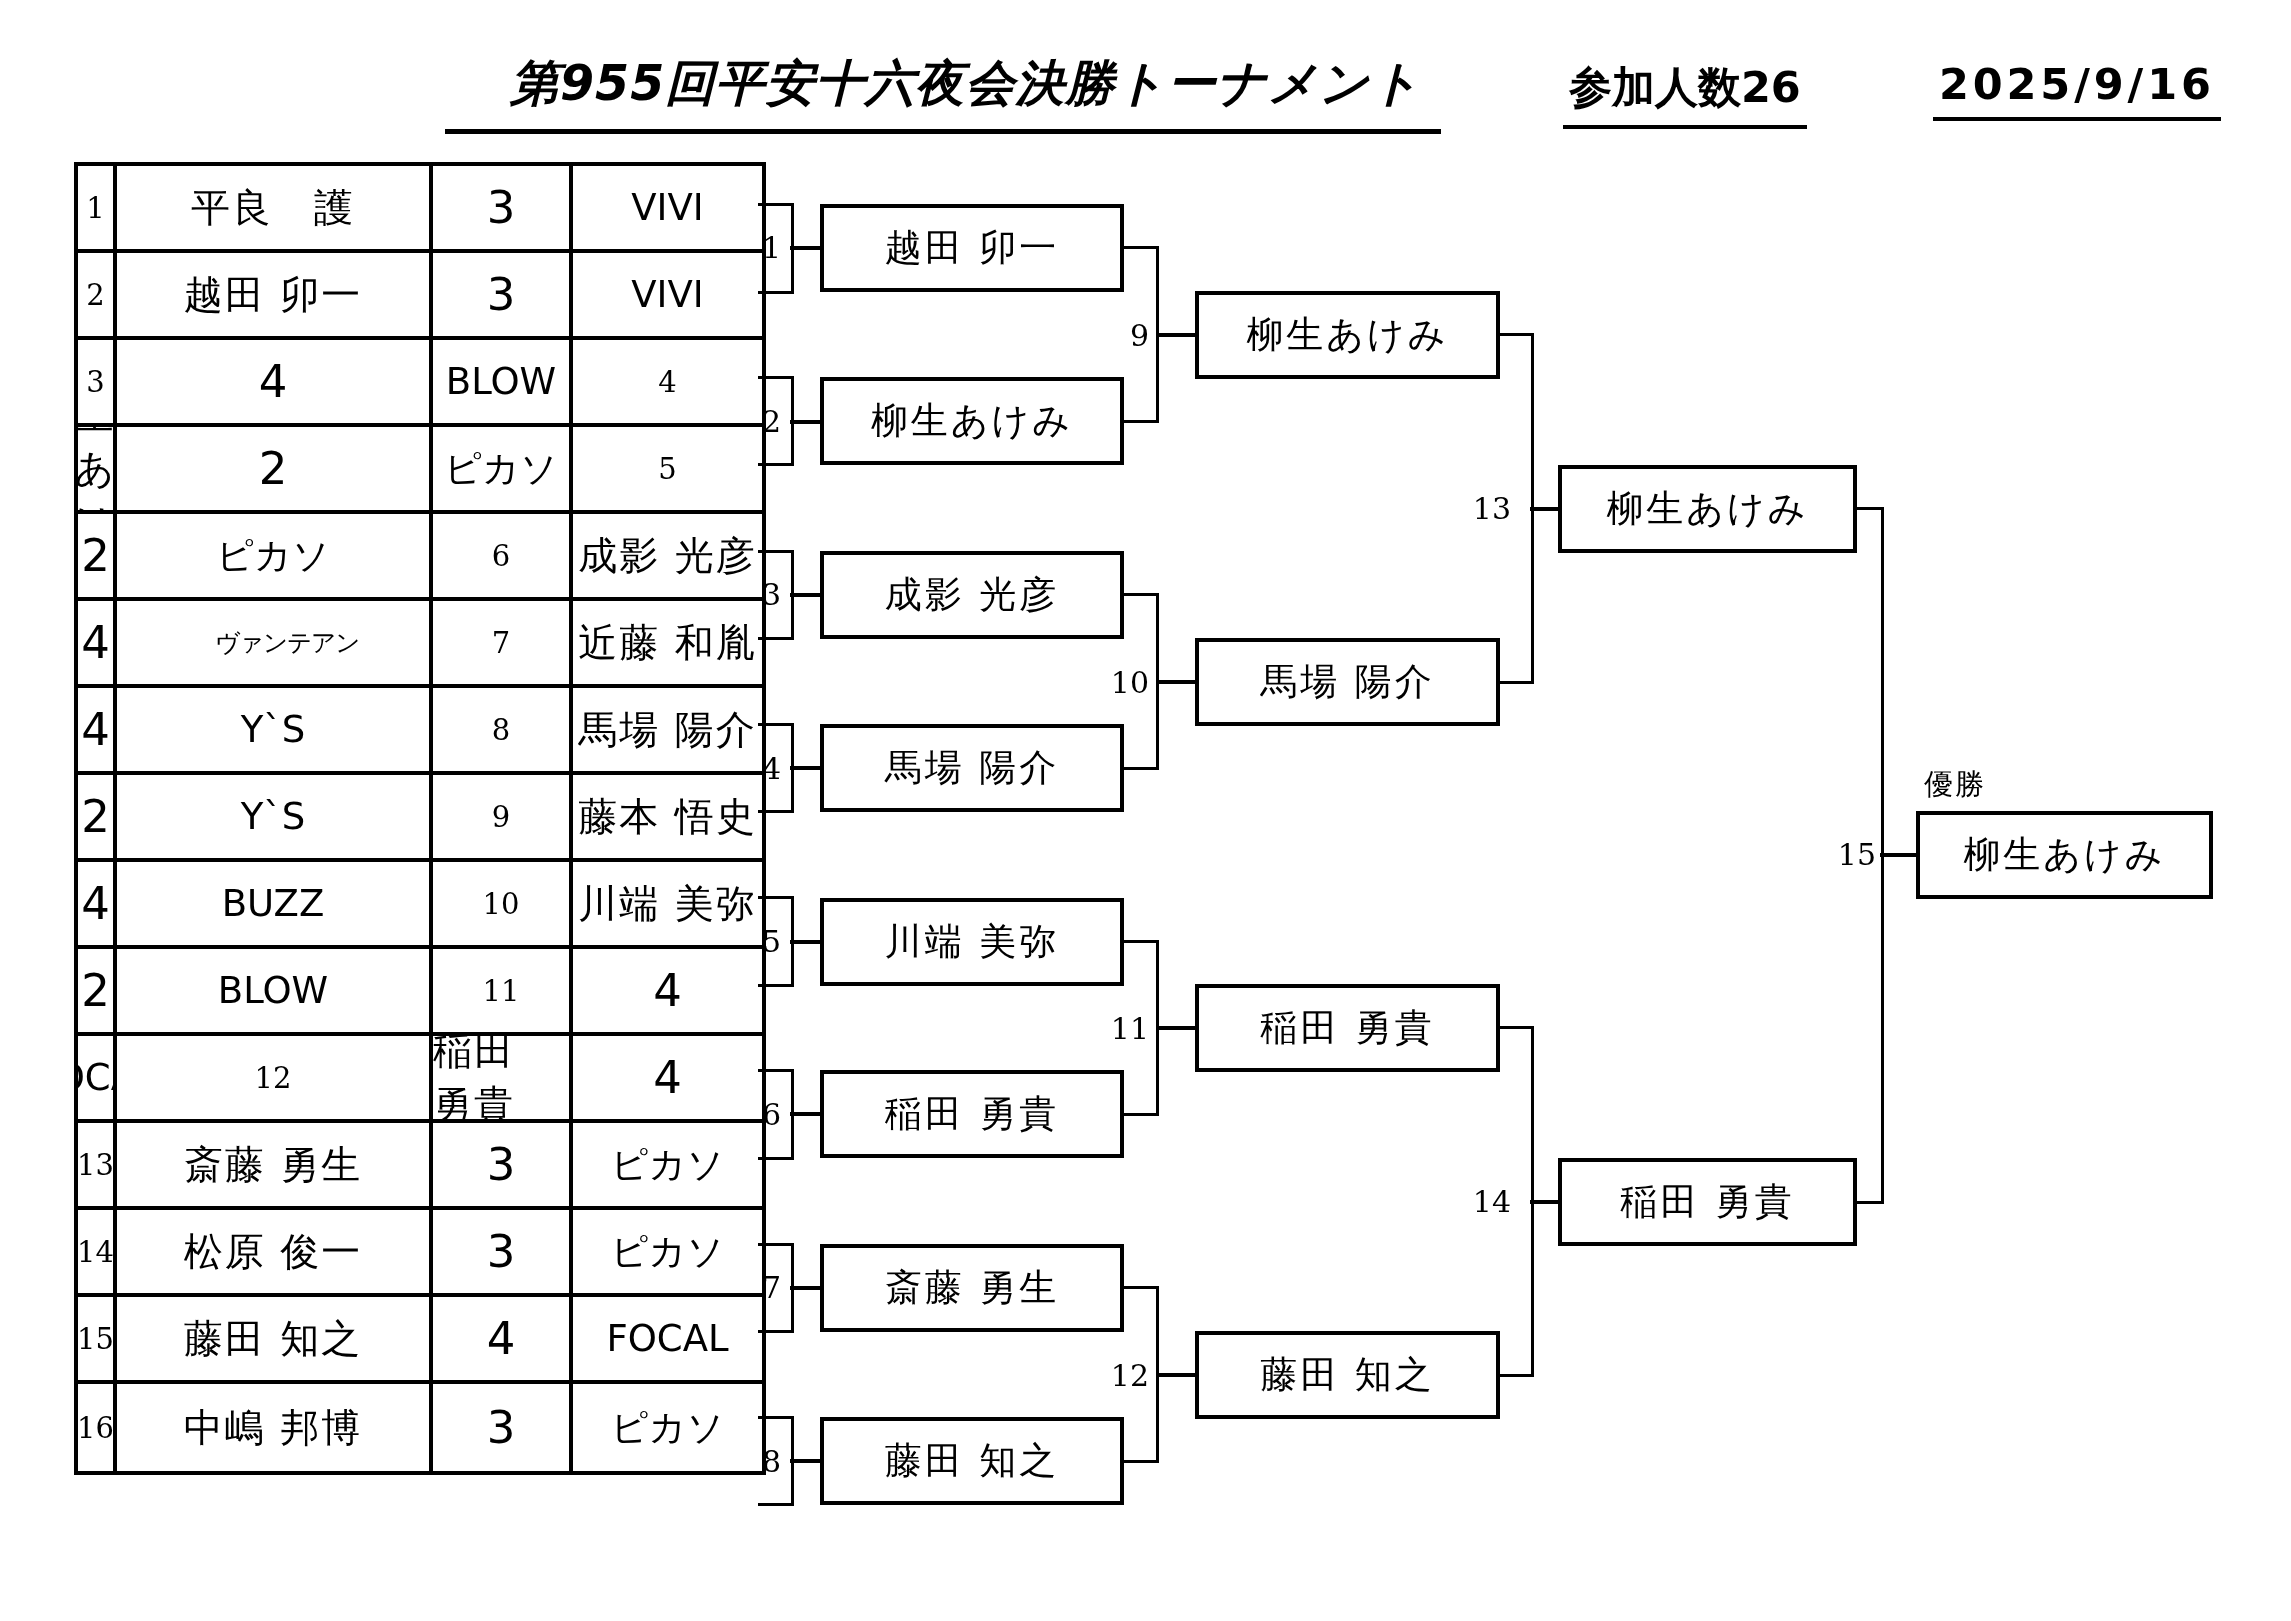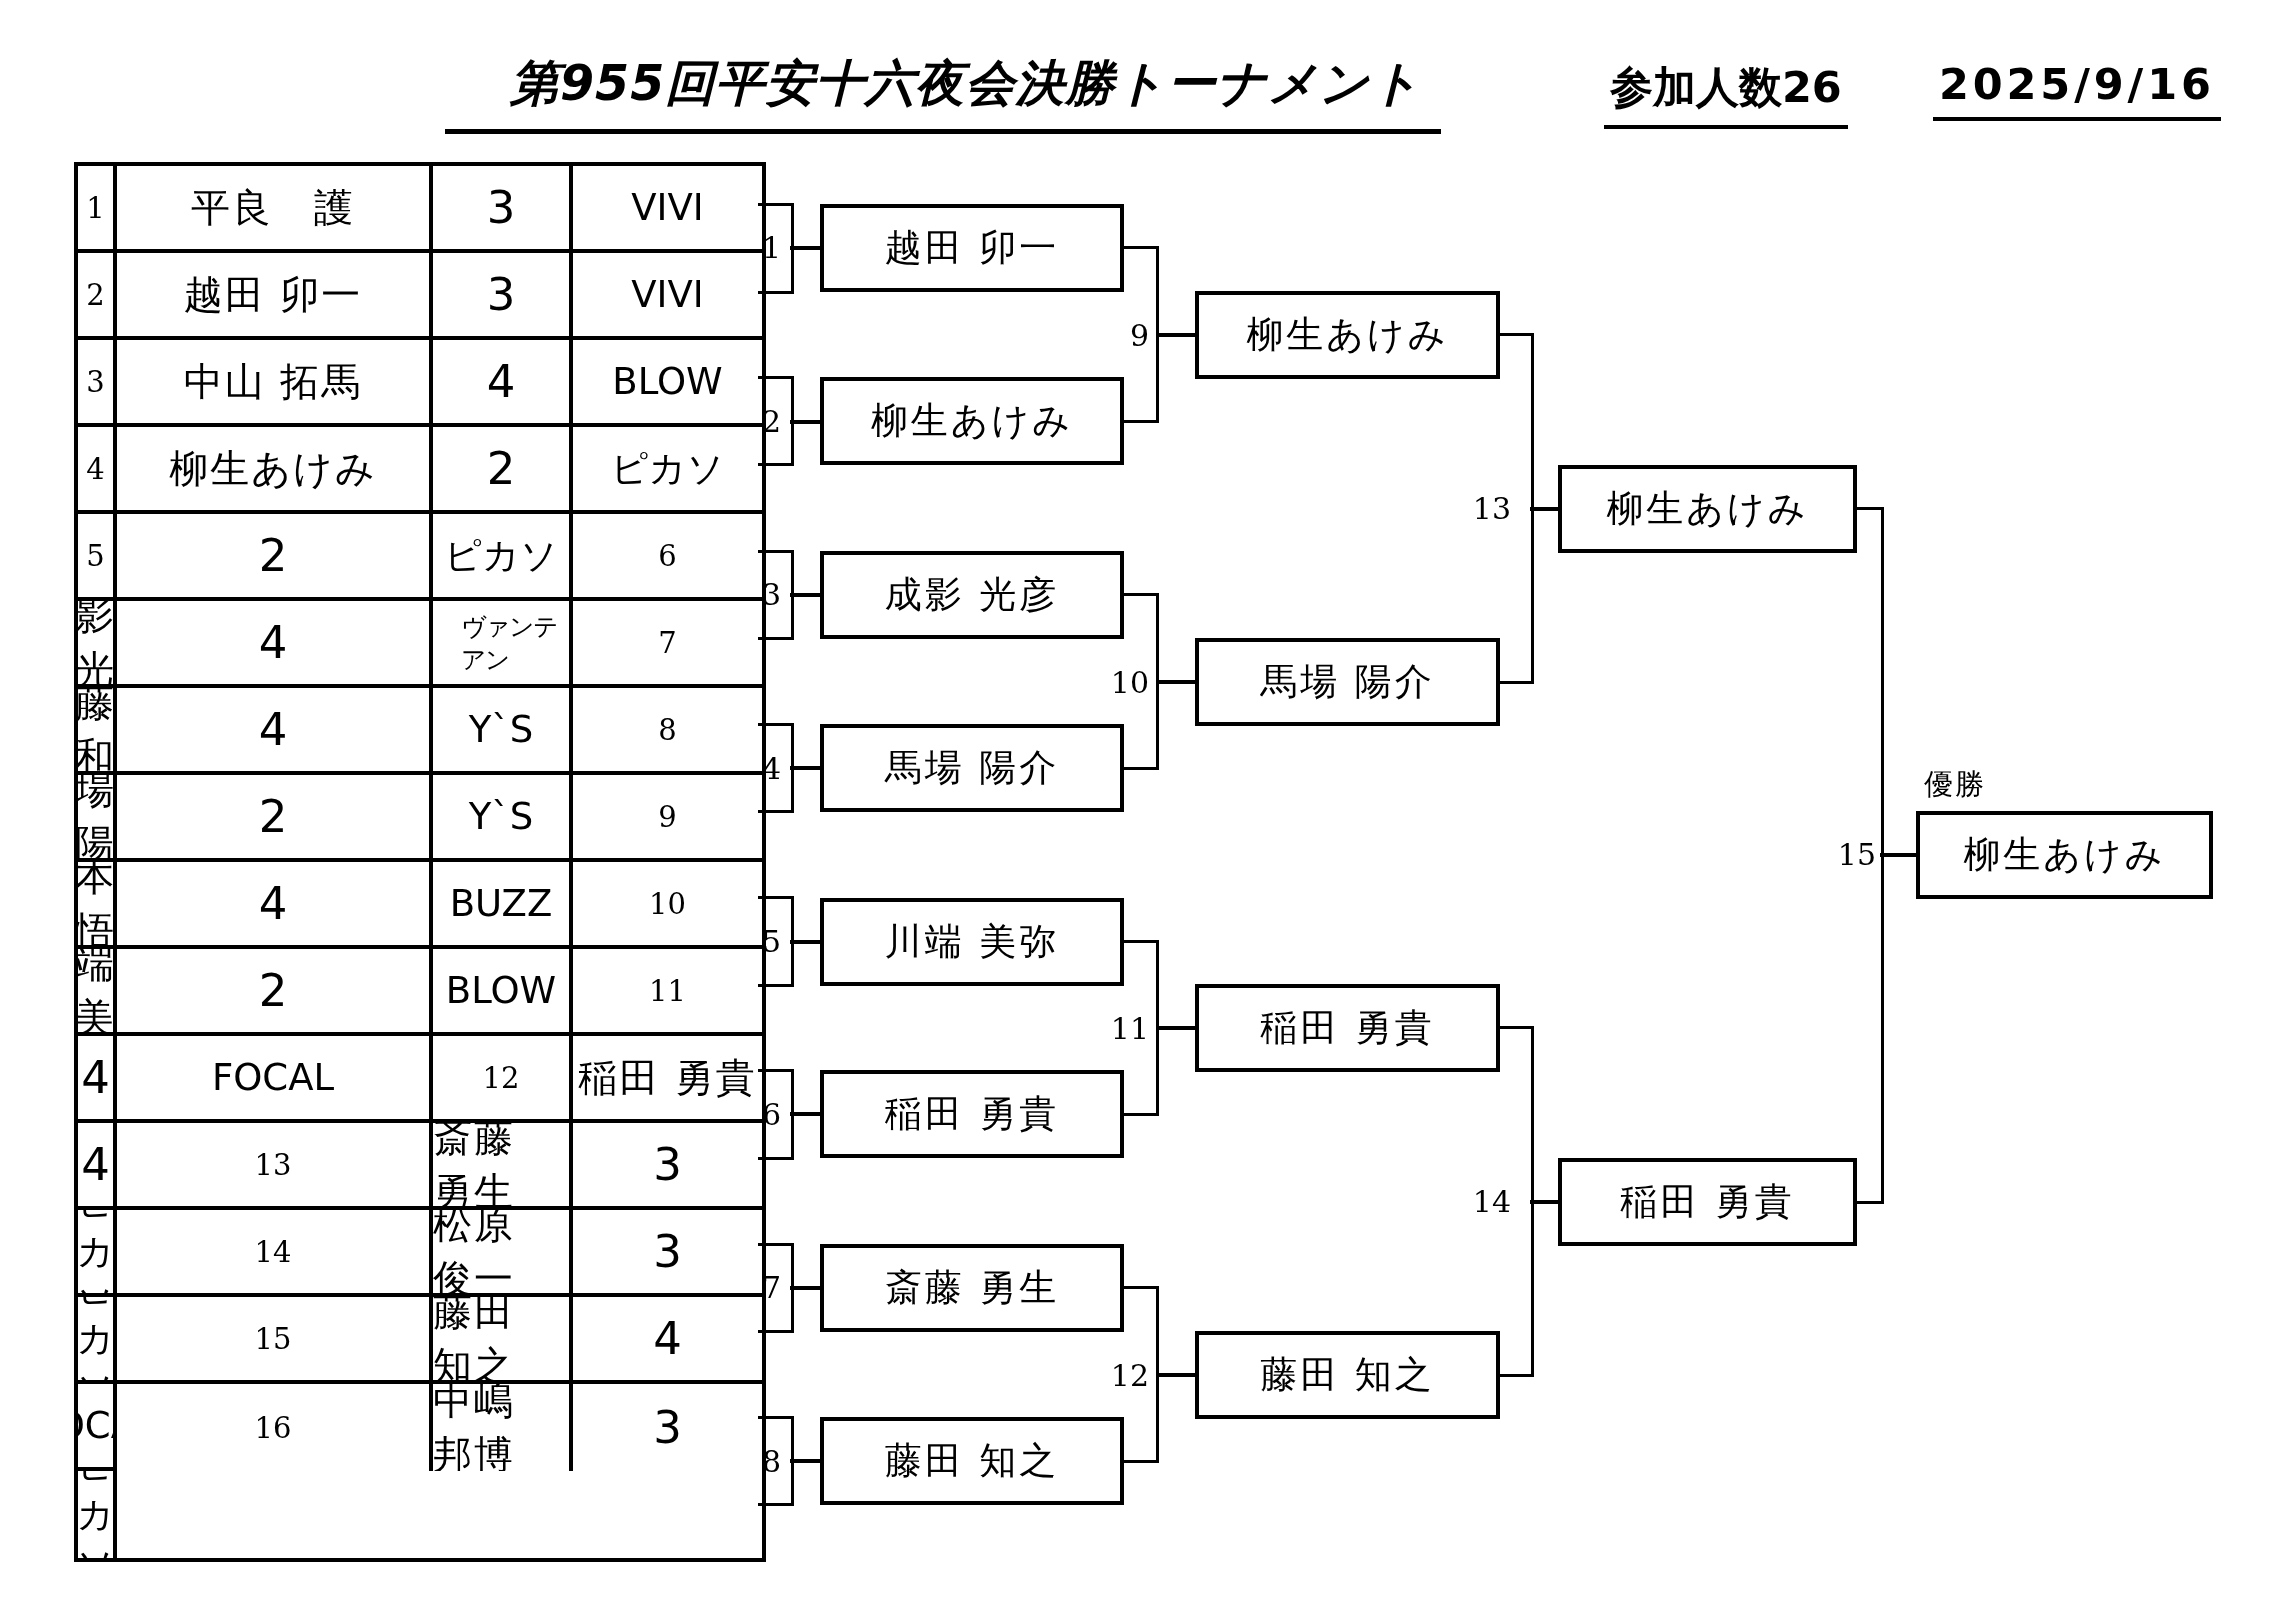--- a/index.html
+++ b/index.html
@@ -33,40 +33,39 @@
   .mnum{font-family:"DejaVu Serif","Liberation Serif",serif;font-size:30px;
         height:37px;line-height:37px;}
   .num-c{text-align:center;}
   .num-r{text-align:right;}
   .champ-label{font-size:29px;letter-spacing:2px;}
 </style>
 </head>
 <body>
 
 <div class="abs title" style="left:445px;top:51px;">第955回平安十六夜会決勝トーナメント</div>
-<div class="abs hdr-stat" style="left:1604px;top:59px;">参加人数26</div>
+<div class="abs hdr-stat" style="left:1563px;top:59px;">参加人数26</div>
 <div class="abs hdr-stat" style="left:1933px;top:59px;letter-spacing:3.9px;">2025/9/16</div>
 
 <div class="abs ptable" style="left:74px;top:162px;">
   <div class="cell-no">1</div>
   <div class="cell-name">平良　護</div>
   <div class="cell-score">3</div>
   <div class="cell-store">
       <span>VIVI</span>
     </div>
 
   <div class="cell-no">2</div>
   <div class="cell-name">越田 卯一</div>
   <div class="cell-score">3</div>
   <div class="cell-store">
       <span>VIVI</span>
     </div>
 
   <div class="cell-no">3</div>
-  <div class="cell-name">中山 拓馬</div>
   <div class="cell-score">4</div>
   <div class="cell-store">
       <span>BLOW</span>
     </div>
 
   <div class="cell-no">4</div>
   <div class="cell-name">柳生あけみ</div>
   <div class="cell-score">2</div>
   <div class="cell-store">
       <span>ピカソ</span>

